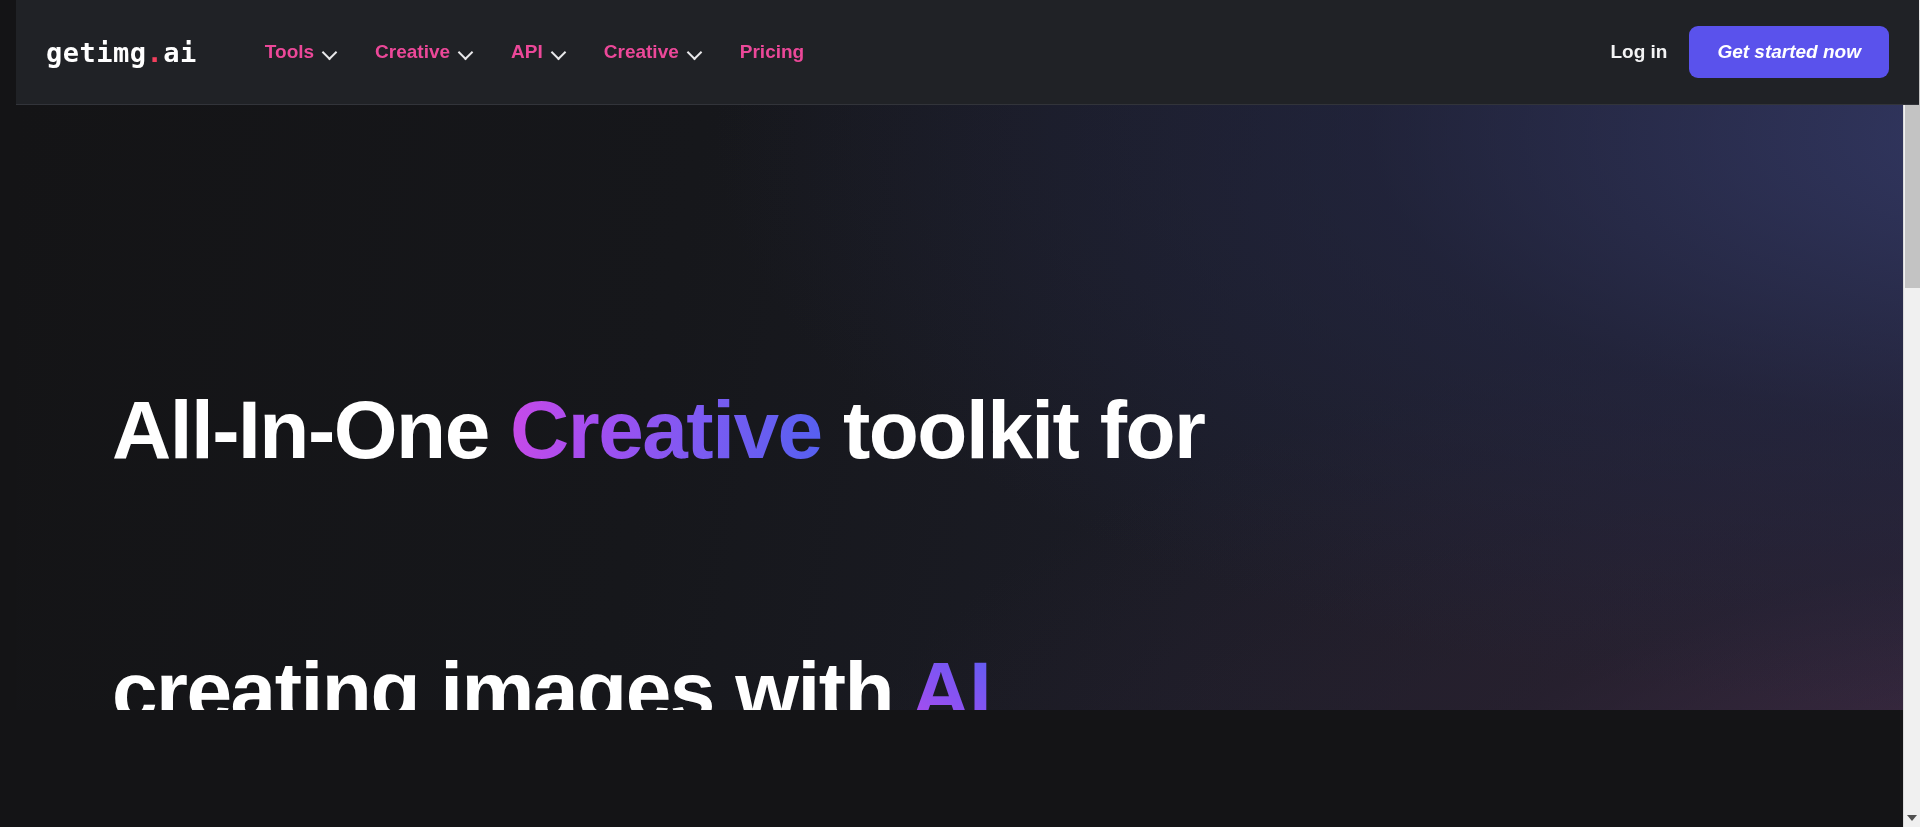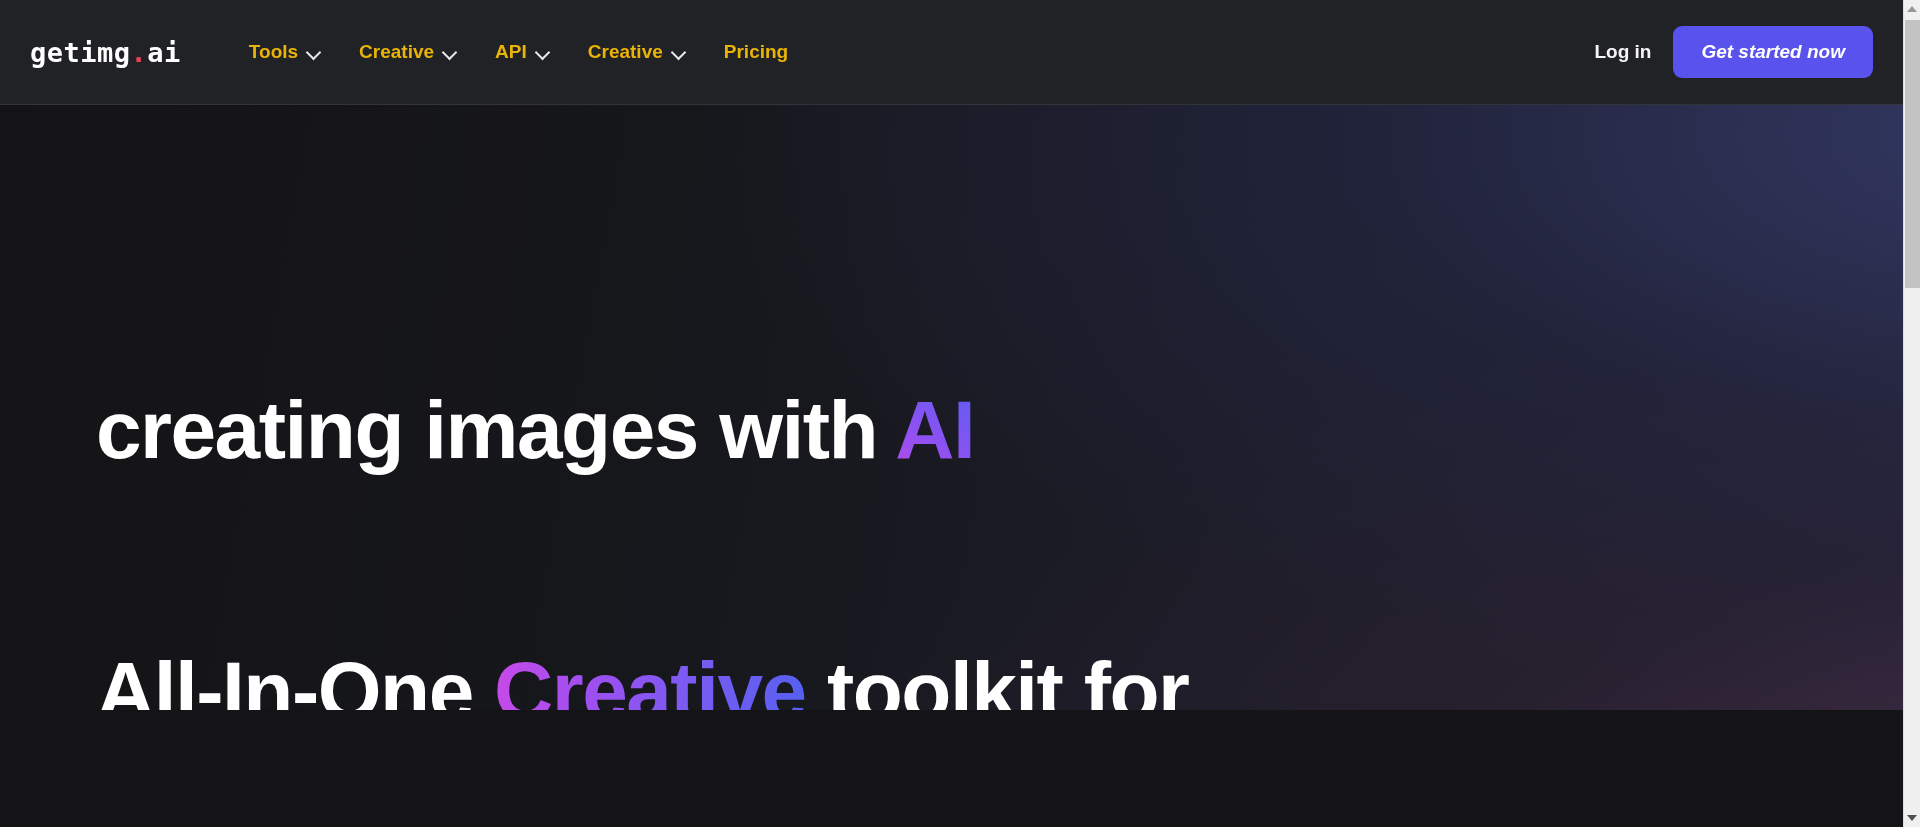--- a/index.html
+++ b/index.html
@@ -15,21 +15,21 @@
   .viewport {
     position: relative;
     width: 1920px;
     height: 827px;
     overflow: hidden;
   }
 
   
   .page {
     position: absolute;
-    top: 0; left: 0;
+    top: 0; left: 16px;
     width: 1903px;
     height: 710px;
     overflow: hidden;
   }
 
   
   .navbar {
     position: absolute;
     top: 0; left: 0;
     width: 1903px;
@@ -58,21 +58,21 @@
     display: flex;
     align-items: center;
     gap: 6px;
   }
 
   .nav-item {
     display: flex;
     align-items: center;
     gap: 9px;
     padding: 8px 16px;
-    color: #eab308;
+    color: #ec4899;
     font-size: 19px;
     font-weight: 700;
     white-space: nowrap;
     cursor: pointer;
     border-radius: 6px;
   }
 
   .chev {
     display: inline-block;
     width: 14px;
@@ -251,22 +251,22 @@
         <a class="login-link">Log in</a>
         <button class="cta-nav">Get started now</button>
       </div>
 
     </header>
 
     <section class="hero">
       <div class="hero-inner">
 
         <h1 class="headline">
+          <span class="line"><span>All-In-One </span><span class="grad-creative">Creative</span><span> toolkit for</span></span>
           <span class="line"><span>creating images with </span><span class="grad-ai">AI</span></span>
-          <span class="line"><span>All-In-One </span><span class="grad-creative">Creative</span><span> toolkit for</span></span>
         </h1>
 
       </div>
     </section>
 
   </div>
 
   <div class="scrollbar">
     <div class="sb-btn up"></div>
     <div class="sb-thumb"></div>

